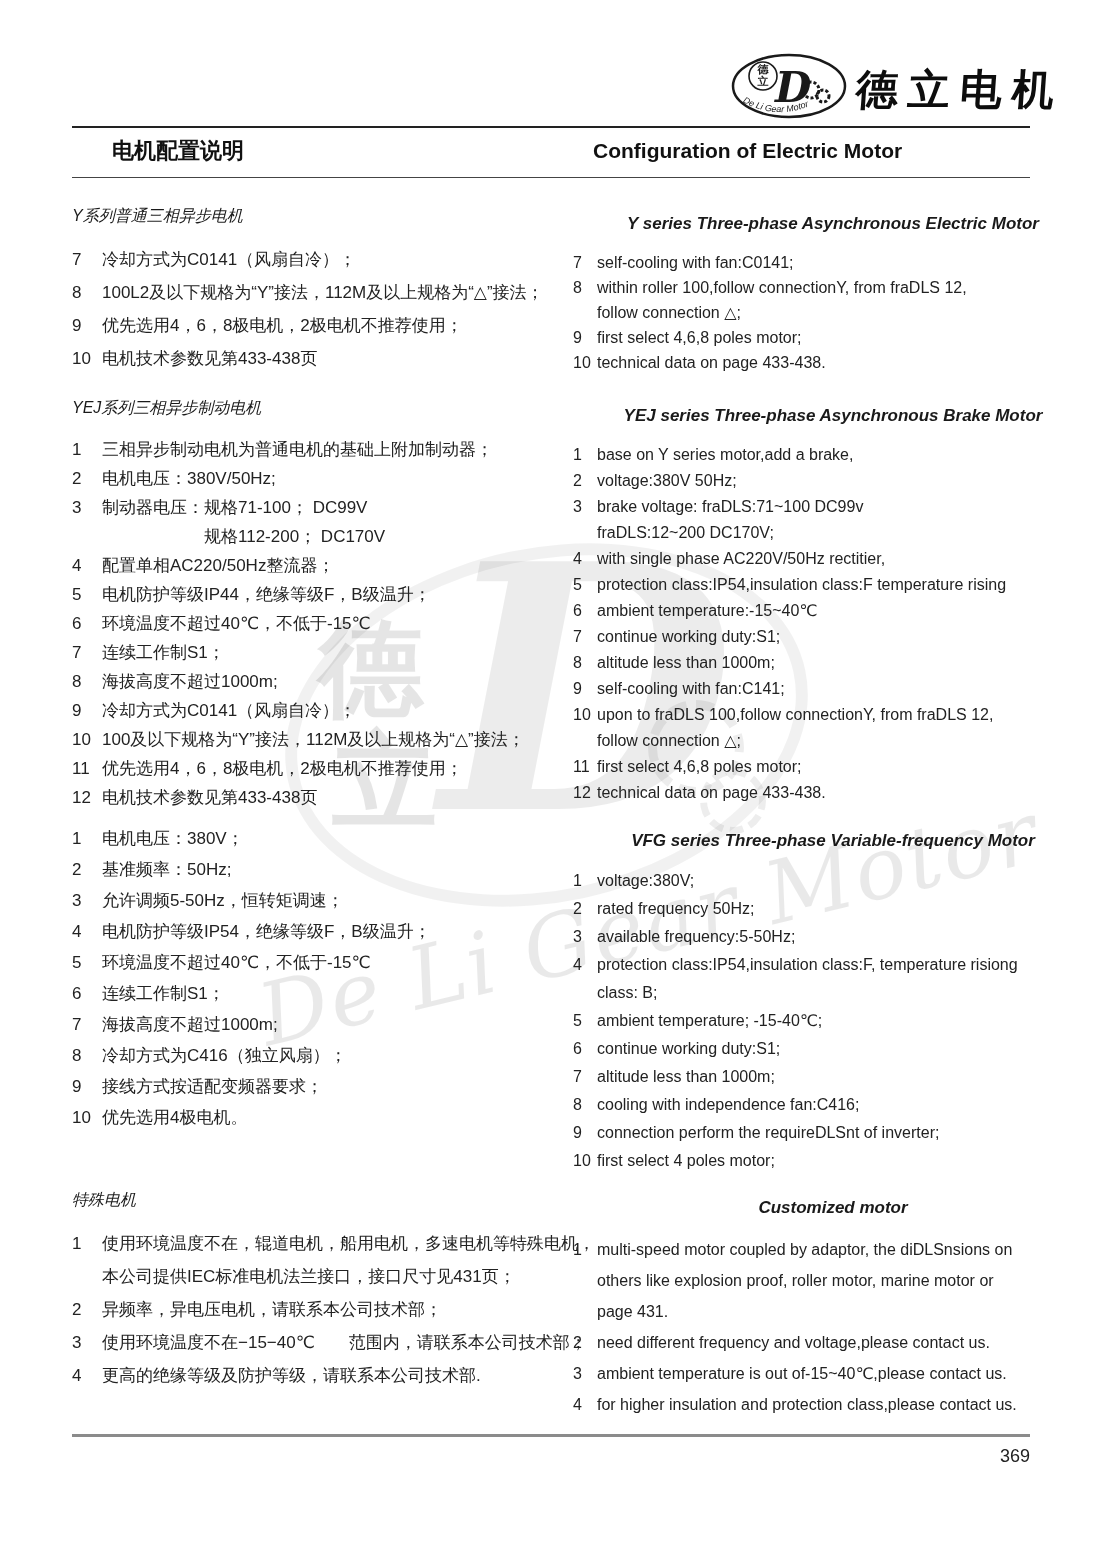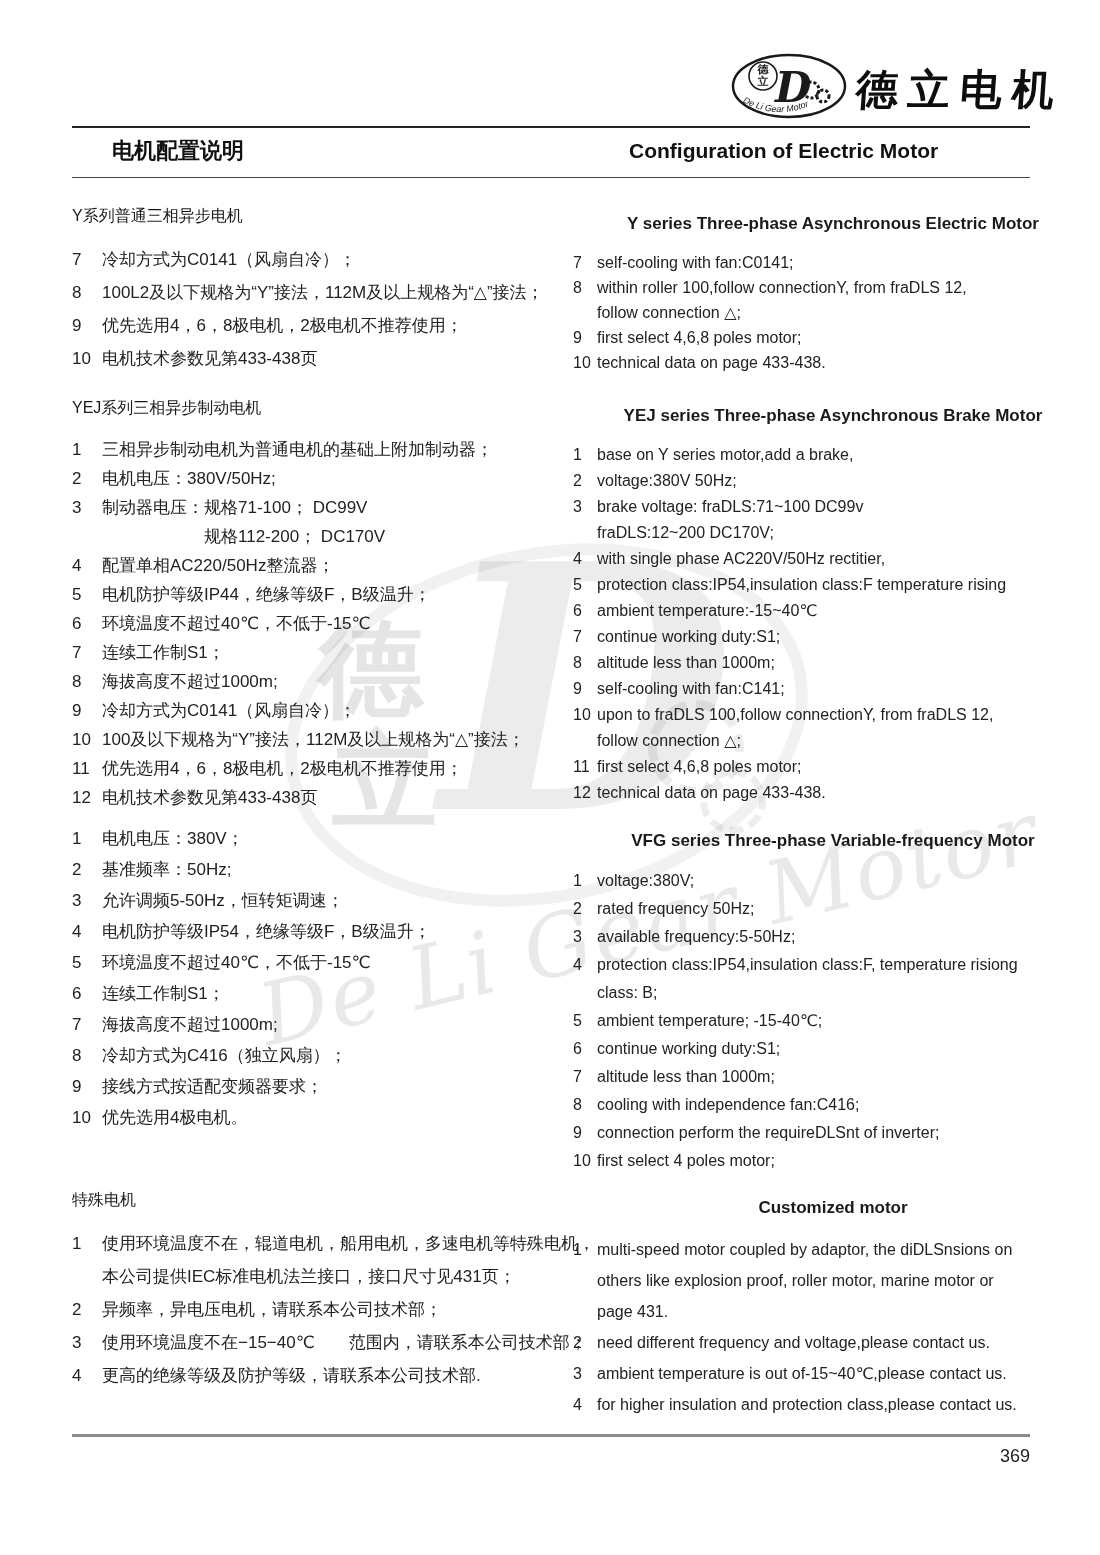--- a/index.html
+++ b/index.html
@@ -18,29 +18,29 @@
   .wm-script{position:absolute;left:250px;top:878px;width:760px;font-size:86px;font-style:italic;
              font-family:"DejaVu Serif","Liberation Serif",serif;color:rgba(0,0,0,0.085);
              transform:rotate(-13.5deg);white-space:nowrap;letter-spacing:2px;}
   
   .logo{position:absolute;left:723px;top:50px;z-index:2;}
   .brand{position:absolute;left:856px;top:62px;z-index:2;font-size:42px;font-weight:900;color:#0d0d0d;
          font-family:"DejaVu Serif","Liberation Serif",serif;letter-spacing:10px;white-space:nowrap;
          transform:skewX(-4deg);}
   .rule-top{position:absolute;left:72px;top:126px;width:958px;height:2px;background:#222;z-index:2;}
   .title-zh{position:absolute;left:72px;top:136px;font-size:22px;font-weight:700;color:#111;z-index:2;margin-left:40px;}
-  .title-en{position:absolute;left:593px;top:139px;font-size:21px;font-weight:700;color:#111;z-index:2;margin-left:36px;}
+  .title-en{position:absolute;left:593px;top:139px;font-size:21px;font-weight:700;color:#111;z-index:2;}
   .rule-mid{position:absolute;left:72px;top:177px;width:958px;height:1px;background:#444;z-index:2;}
   
   .trow{position:absolute;left:0;width:1100px;z-index:1;}
   .row0{top:206px}.row1{top:398px}.row2{top:823px}.row3{top:1190px}
   .col{position:absolute;top:0;}
   .lcol{left:72px;width:495px;}
   .rcol{left:573px;width:520px;padding-top:8px;}
-  .sec-heading{font-size:16px;color:#1a1a1a;margin:0 0 16px 0;white-space:nowrap;}
+  .sec-heading{font-size:16px;color:#1a1a1a;margin:0 0 16px 0;white-space:nowrap;font-style:italic;}
   .rcol .sec-heading{font-size:17px;font-weight:700;text-align:center;}
   .item{display:flex;align-items:flex-start;}
   .num{flex:0 0 auto;color:#222;}
   .lcol .num{width:30px;font-size:17px;}
   .rcol .num{width:24px;font-size:16px;}
   .lines{flex:1 1 auto;}
   .line{white-space:nowrap;}
   .lcol .line{font-size:17px;}
   .rcol .line{font-size:16px;}
   .row0 .lcol .line,.row0 .lcol .num{line-height:33px;}

